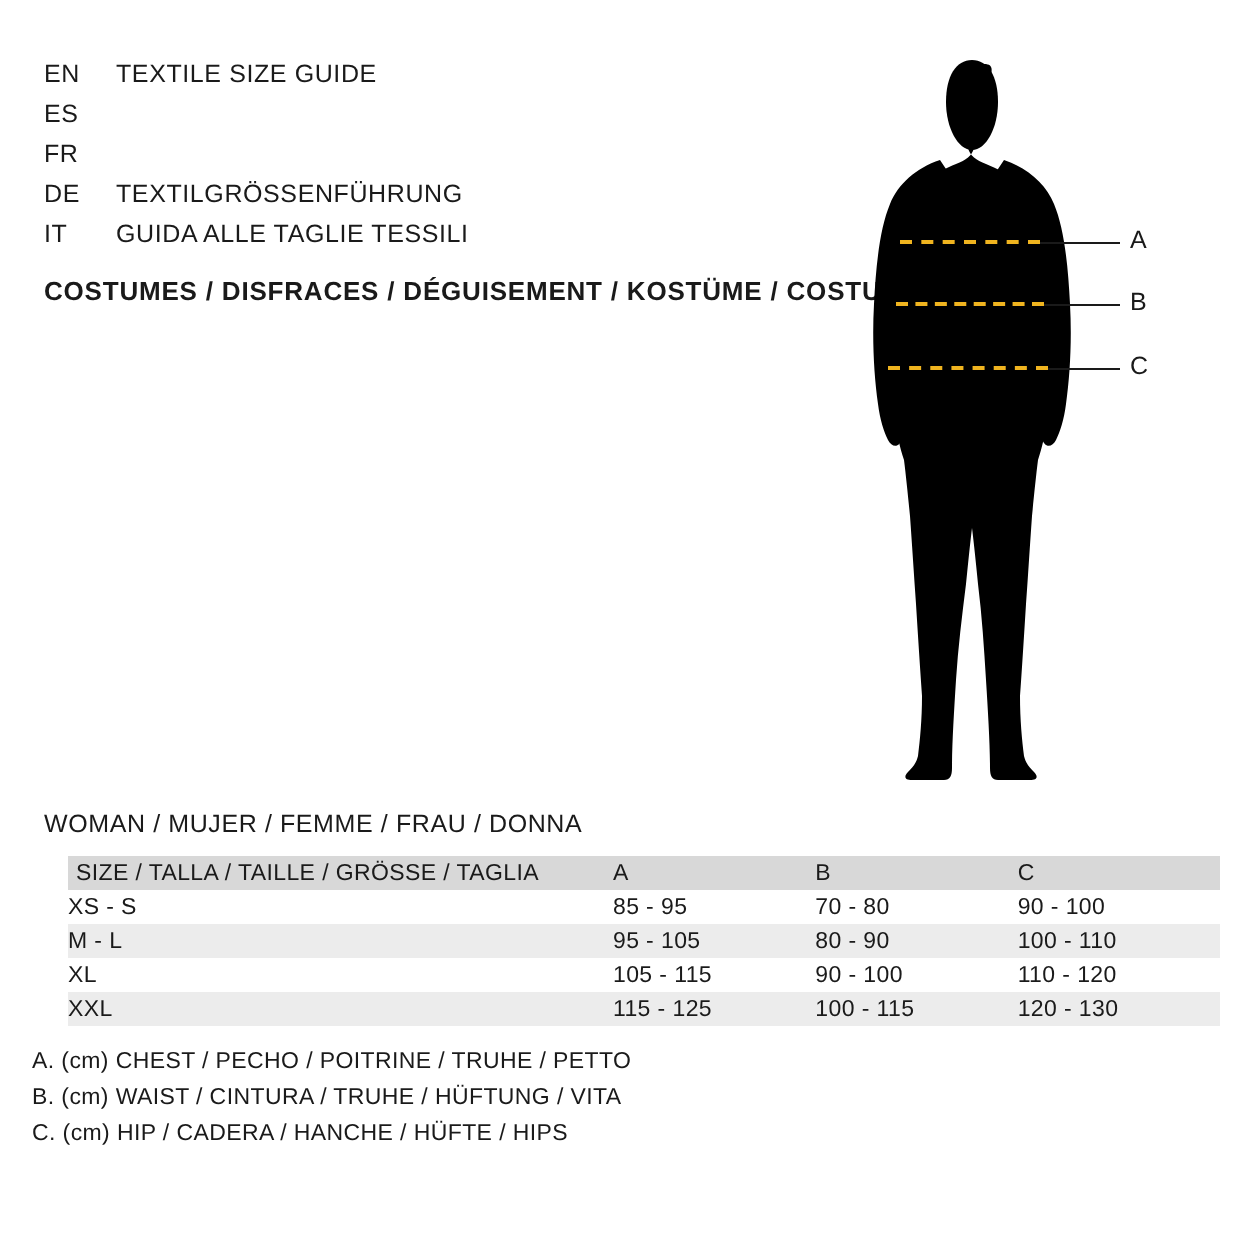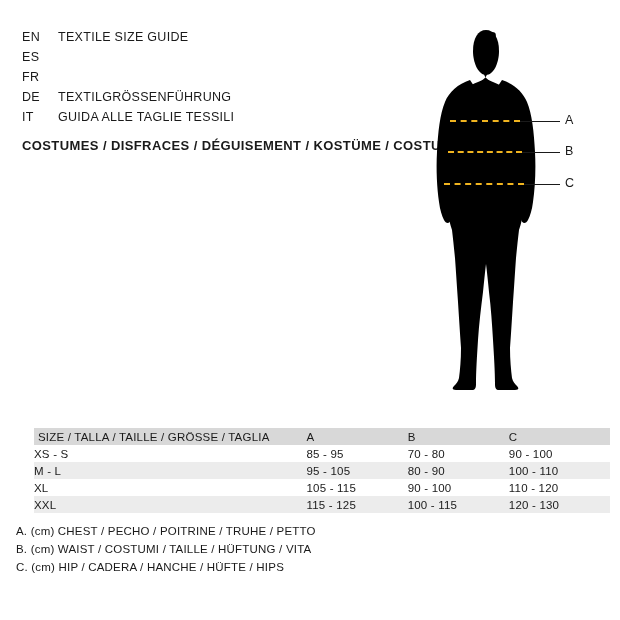--- a/index.html
+++ b/index.html
@@ -257,20 +257,21 @@
 
     <div class="lead-line" style="left:120px; top:101px; width:40px;"></div>
     <div class="lead-line" style="left:122px; top:132px; width:38px;"></div>
     <div class="lead-line" style="left:124px; top:164px; width:36px;"></div>
 
     <div class="lead-label" style="left:165px; top:93px;">A</div>
     <div class="lead-label" style="left:165px; top:124px;">B</div>
     <div class="lead-label" style="left:165px; top:156px;">C</div>
   </div>
 
+  <div class="table-title">WOMAN / MUJER / FEMME / FRAU / DONNA</div>
 
   <table class="size-table">
     <thead>
       <tr>
         <th class="label-col">SIZE / TALLA / TAILLE / GRÖSSE / TAGLIA</th>
         <th class="col-a">A</th>
         <th class="col-b">B</th>
         <th class="col-c">C</th>
       </tr>
     </thead>
@@ -297,17 +298,17 @@
         <td class="label-col">XXL</td>
         <td class="col-a">115 - 125</td>
         <td class="col-b">100 - 115</td>
         <td class="col-c">120 - 130</td>
       </tr>
     </tbody>
   </table>
 
   <div class="legend">
     <div class="legend-row">A. (cm) CHEST / PECHO / POITRINE / TRUHE / PETTO</div>
-    <div class="legend-row">B. (cm) WAIST / COSTUMI / TAILLE / HÜFTUNG / VITA</div>
+    <div class="legend-row">B. (cm) WAIST / CINTURA / TRUHE / HÜFTUNG / VITA</div>
     <div class="legend-row">C. (cm) HIP / CADERA / HANCHE / HÜFTE / HIPS</div>
   </div>
 
 </div>
 
 </body></html>

